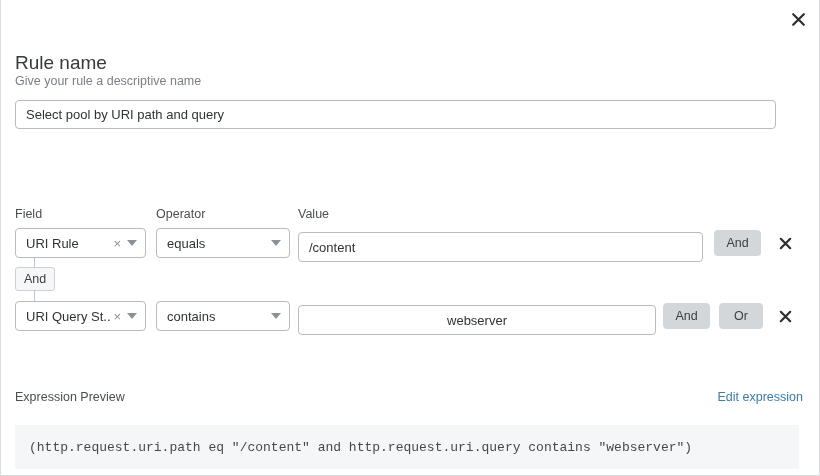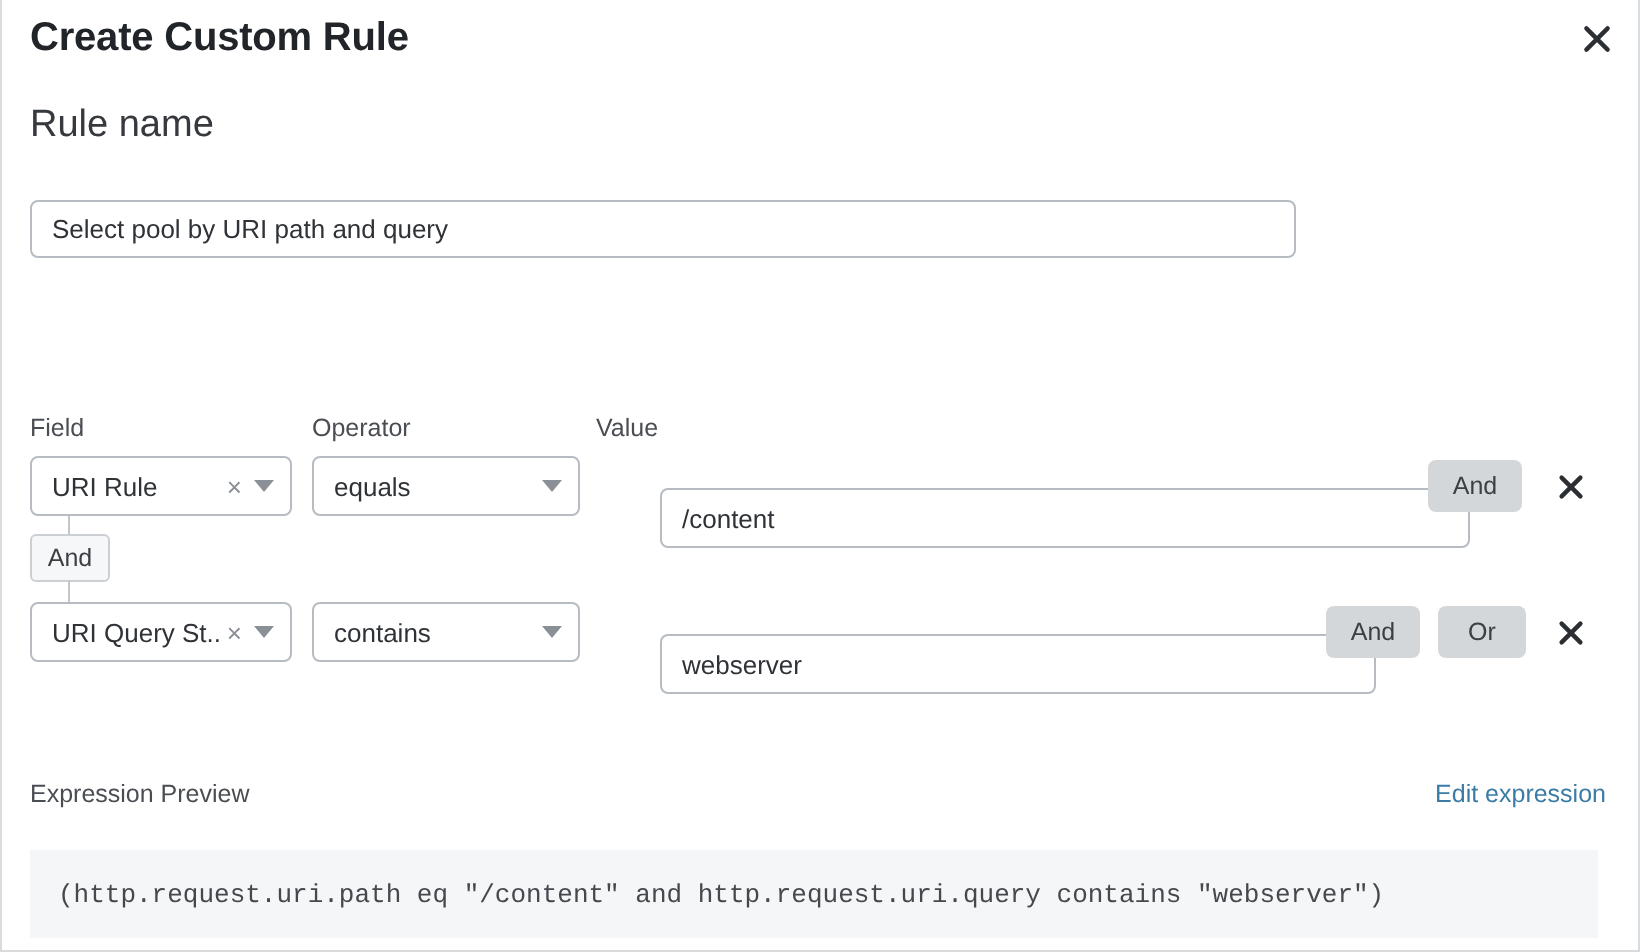--- a/index.html
+++ b/index.html
@@ -71,21 +71,21 @@
     background: #fff;
     font-family: "Liberation Sans", sans-serif;
     font-size: 13px;
     color: #2f3337;
     padding: 0 10px;
     outline: none;
   }
   #rule-name-input {
     left: 14px;
     top: 100px;
-    width: 633px;
+    width: 761px;
     height: 29px;
   }
 
   
   #match-heading {
     position: absolute;
     left: 14px;
     top: 173px;
     font-size: 14.5px;
     font-weight: bold;
@@ -138,23 +138,23 @@
     width: 0; height: 0;
     border-left: 5px solid transparent;
     border-right: 5px solid transparent;
     border-top: 6px solid #8b9096;
     margin-right: 2px;
     flex: 0 0 auto;
   }
   .field-select    { left: 14px;  width: 131px; }
   .operator-select { left: 155px; width: 134px; }
 
-  .value-input { top: 16px; height: 30px; margin-left: 32px; }
+  .value-input { top: 4px; height: 30px; }
   #value-input-1 { left: 297px; width: 405px; }
-  #value-input-2 { left: 297px; width: 358px; }
+  #value-input-2 { left: 297px; width: 358px; text-align: center; }
 
   .pill-btn {
     position: absolute;
     box-sizing: border-box;
     height: 26px;
     top: 2px;
     border: none;
     border-radius: 4px;
     background: #d4d7da;
     color: #3c4045;
@@ -247,28 +247,28 @@
     color: #45494e;
     padding-left: 14px;
     white-space: pre;
   }
 </style>
 </head>
 <body>
 
 <div class="page">
 
-  <div class="modal-title">Create Custom Rule</div>
   <button class="close-btn" aria-label="Close">
     <svg width="15" height="15" viewBox="0 0 15 15">
       <path d="M2.2 2.2 L12.8 12.8 M12.8 2.2 L2.2 12.8" stroke="#2b2f33" stroke-width="2.2" stroke-linecap="round"></path>
     </svg>
   </button>
 
   <div class="label-strong" id="rule-name-label">Rule name</div>
+  <div class="label-muted" id="rule-name-help">Give your rule a descriptive name</div>
   <input class="text-input" id="rule-name-input" type="text" value="Select pool by URI path and query" style="">
 
 
   <div class="col-label" id="col-field">Field</div>
   <div class="col-label" id="col-operator">Operator</div>
   <div class="col-label" id="col-value">Value</div>
 
   <div class="cond-row" id="cond-row-1">
     <div class="select-box field-select">
       <span class="select-label">URI Rule</span>

